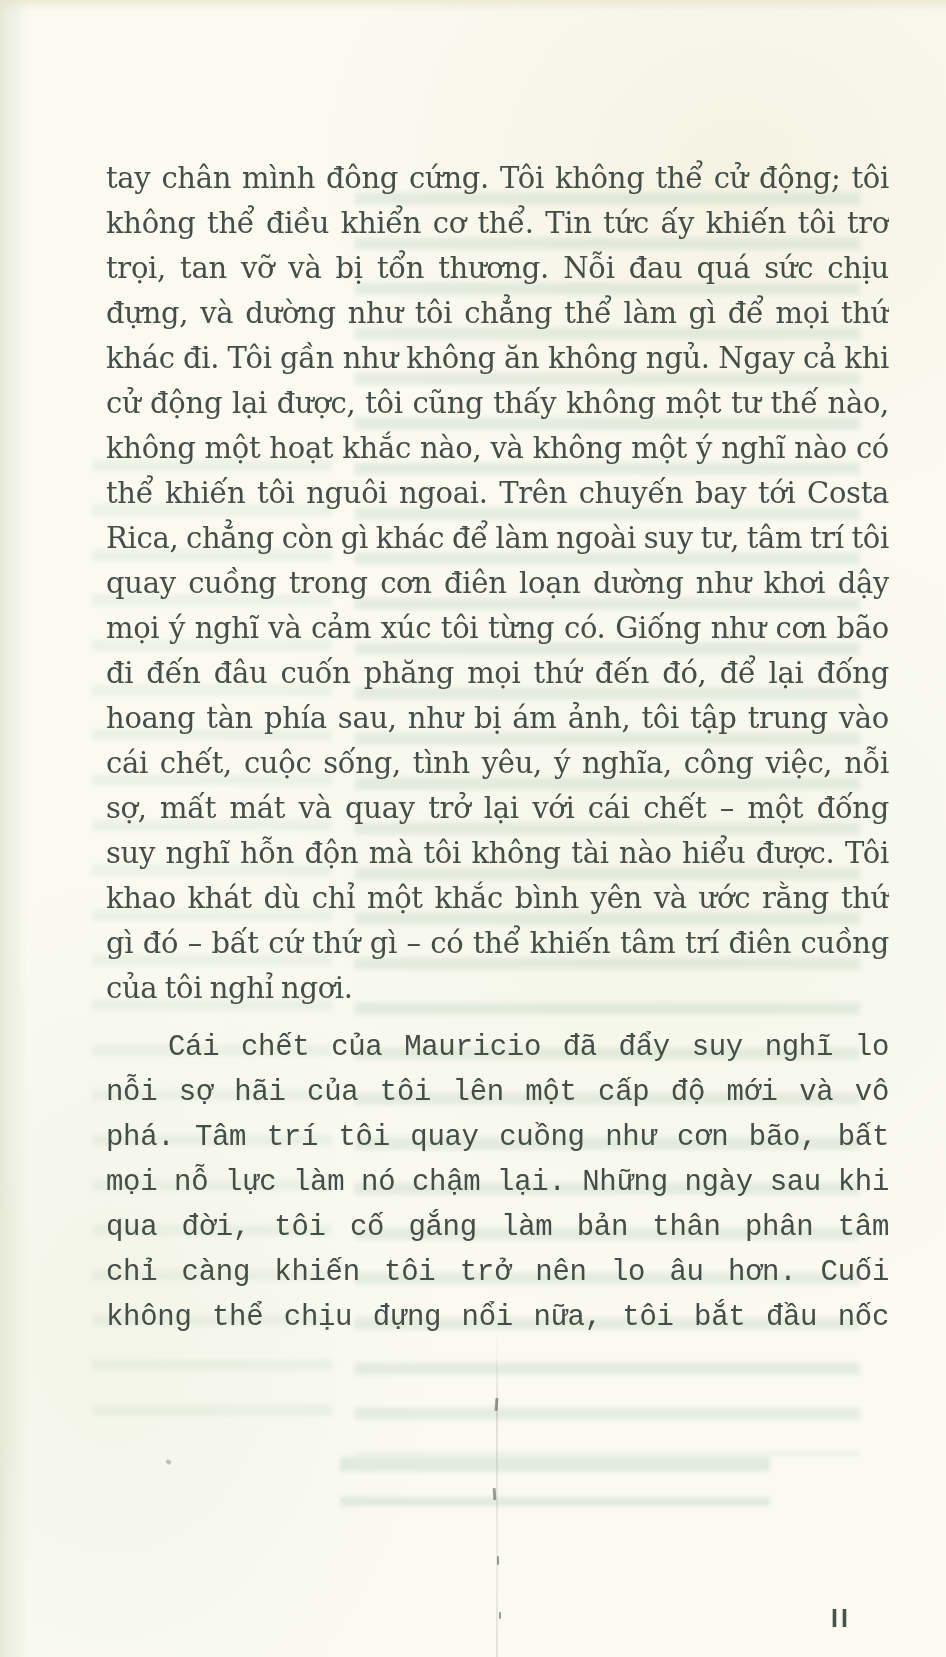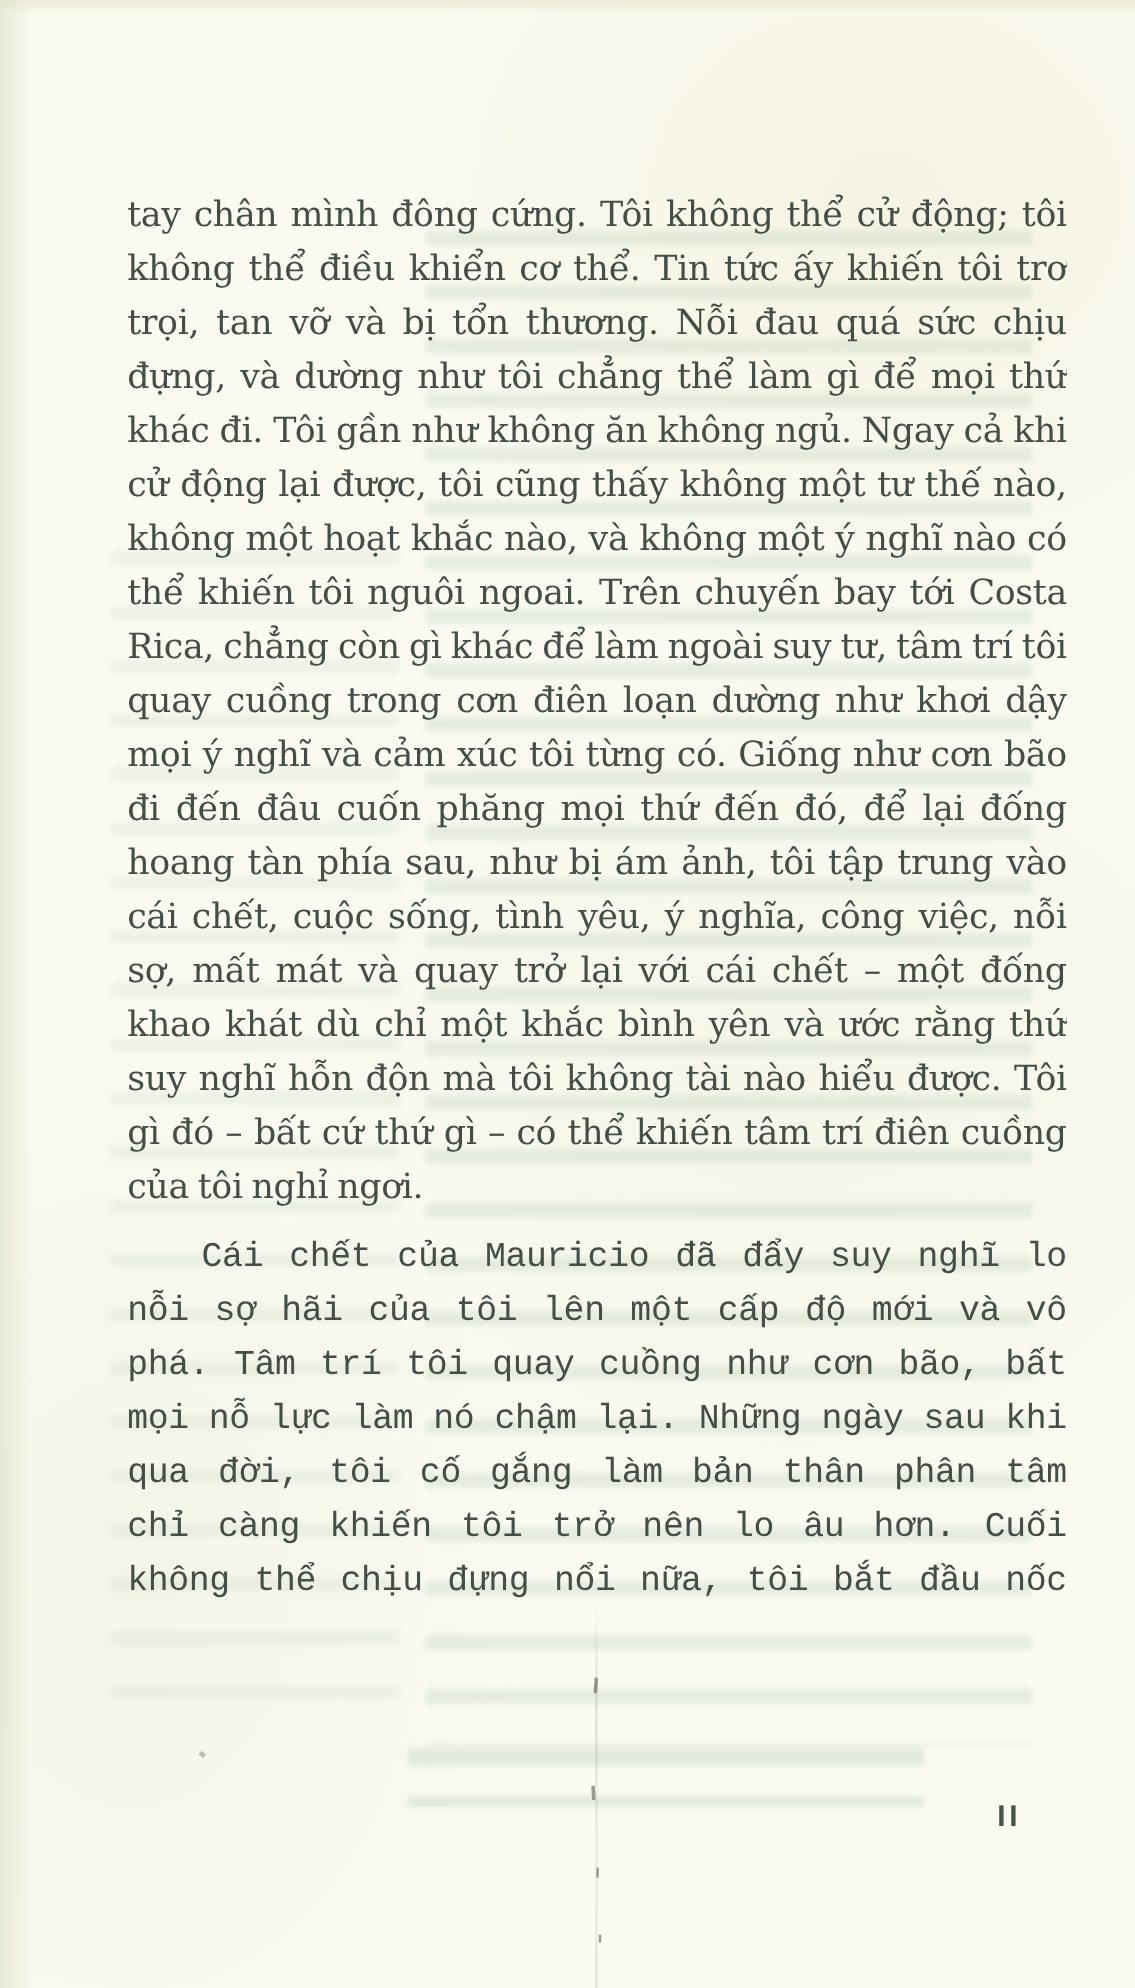--- a/index.html
+++ b/index.html
@@ -63,21 +63,21 @@
   }
   .paragraph{margin:0;}
   .paragraph + .paragraph{margin-top:14px;font-family:Liberation Mono, monospace;}
   .line{
     text-align:justify;text-align-last:justify;
     height:45px;overflow:hidden;white-space:normal;
   }
   .line.last{text-align-last:left;}
   .line.first-indent{text-indent:62px;}
   .page-number{
-    position:absolute;left:831px;top:1500px;
+    position:absolute;left:831px;top:1604px;
     font-family:"Liberation Sans", sans-serif;
     font-size:25px;font-weight:600;letter-spacing:3px;
     color:#4a5349;
   }
   
   .crease{
     position:absolute;left:496px;top:1332px;width:2px;height:325px;
     background:linear-gradient(180deg,
       rgba(120,120,90,0.0), rgba(120,120,90,0.20) 25%,
       rgba(120,120,90,0.10) 70%, rgba(120,120,90,0.18));
@@ -111,22 +111,22 @@
         <div class="line">cử động lại được, tôi cũng thấy không một tư thế nào,</div>
         <div class="line">không một hoạt khắc nào, và không một ý nghĩ nào có</div>
         <div class="line">thể khiến tôi nguôi ngoai. Trên chuyến bay tới Costa</div>
         <div class="line">Rica, chẳng còn gì khác để làm ngoài suy tư, tâm trí tôi</div>
         <div class="line">quay cuồng trong cơn điên loạn dường như khơi dậy</div>
         <div class="line">mọi ý nghĩ và cảm xúc tôi từng có. Giống như cơn bão</div>
         <div class="line">đi đến đâu cuốn phăng mọi thứ đến đó, để lại đống</div>
         <div class="line">hoang tàn phía sau, như bị ám ảnh, tôi tập trung vào</div>
         <div class="line">cái chết, cuộc sống, tình yêu, ý nghĩa, công việc, nỗi</div>
         <div class="line">sợ, mất mát và quay trở lại với cái chết – một đống</div>
+        <div class="line">suy nghĩ hỗn độn mà tôi không tài nào hiểu được. Tôi</div>
         <div class="line">khao khát dù chỉ một khắc bình yên và ước rằng thứ</div>
-        <div class="line">suy nghĩ hỗn độn mà tôi không tài nào hiểu được. Tôi</div>
         <div class="line">gì đó – bất cứ thứ gì – có thể khiến tâm trí điên cuồng</div>
         <div class="line last">của tôi nghỉ ngơi.</div>
       </div>
       <div class="paragraph">
         <div class="line first-indent">Cái chết của Mauricio đã đẩy suy nghĩ lo lắng và</div>
         <div class="line">nỗi sợ hãi của tôi lên một cấp độ mới và vô cùng tàn</div>
         <div class="line">phá. Tâm trí tôi quay cuồng như cơn bão, bất chấp</div>
         <div class="line">mọi nỗ lực làm nó chậm lại. Những ngày sau khi anh</div>
         <div class="line">qua đời, tôi cố gắng làm bản thân phân tâm bằng âm</div>
         <div class="line">chỉ càng khiến tôi trở nên lo âu hơn. Cuối cùng, khi</div>

